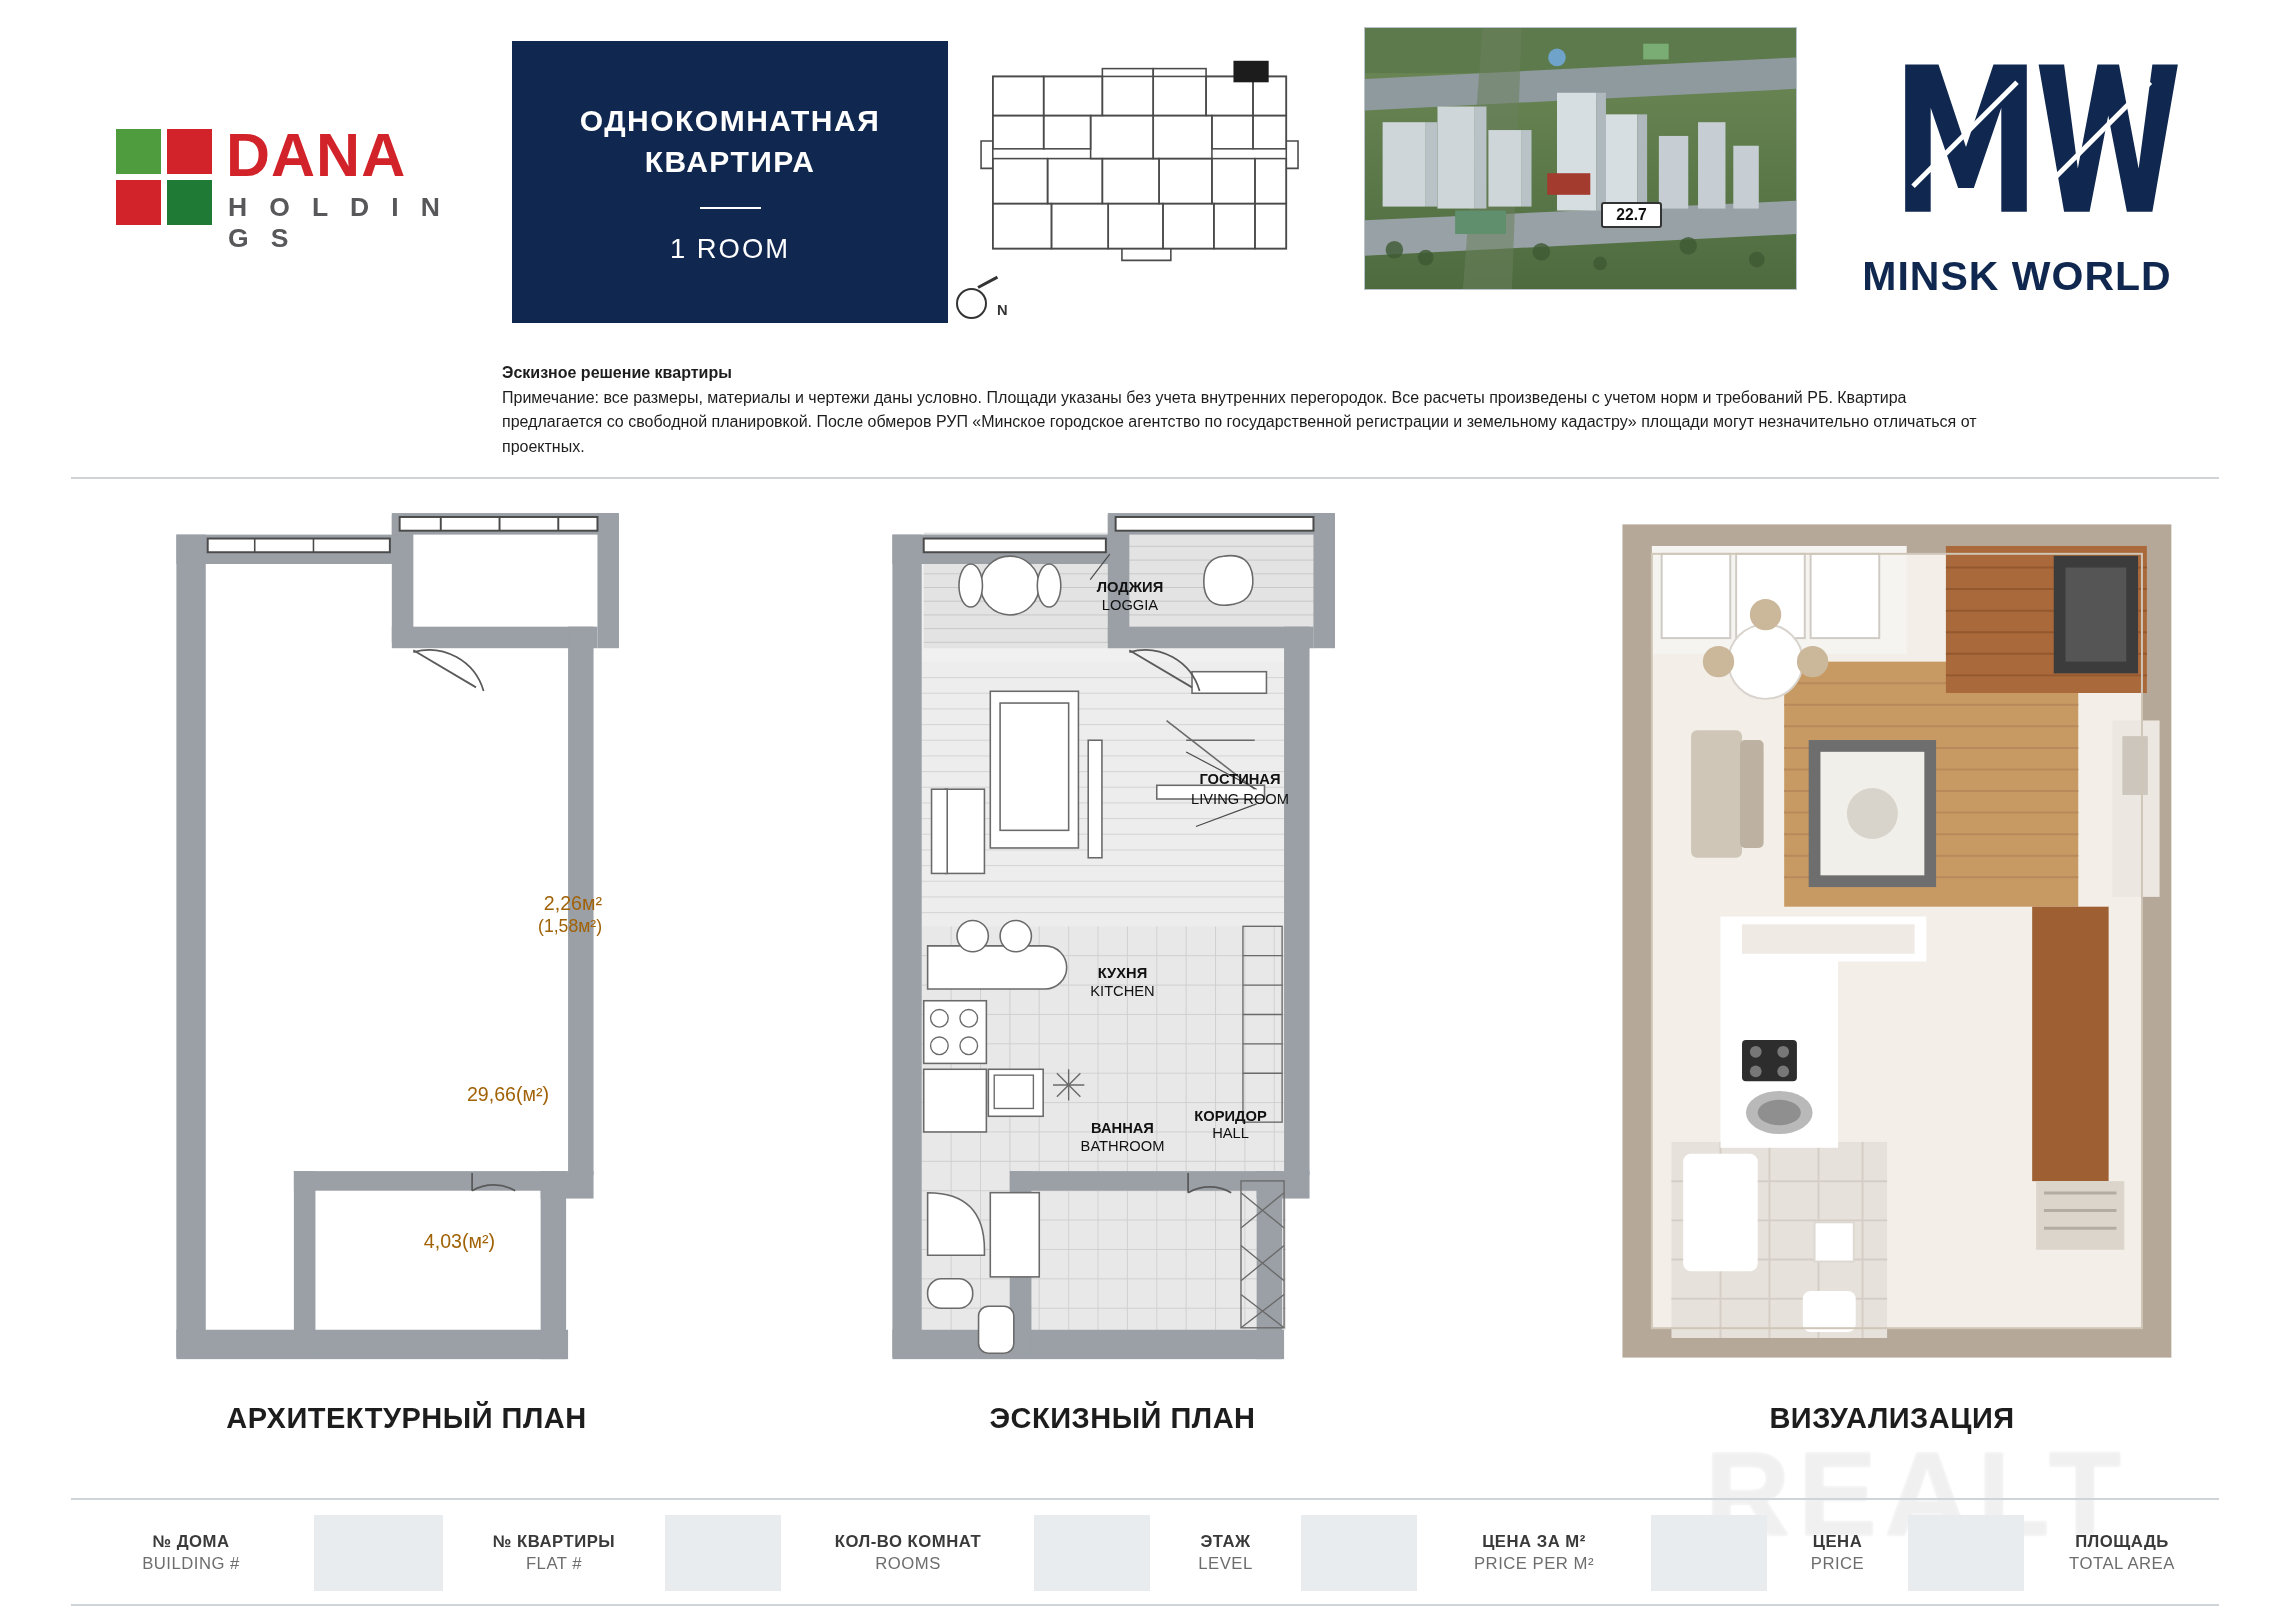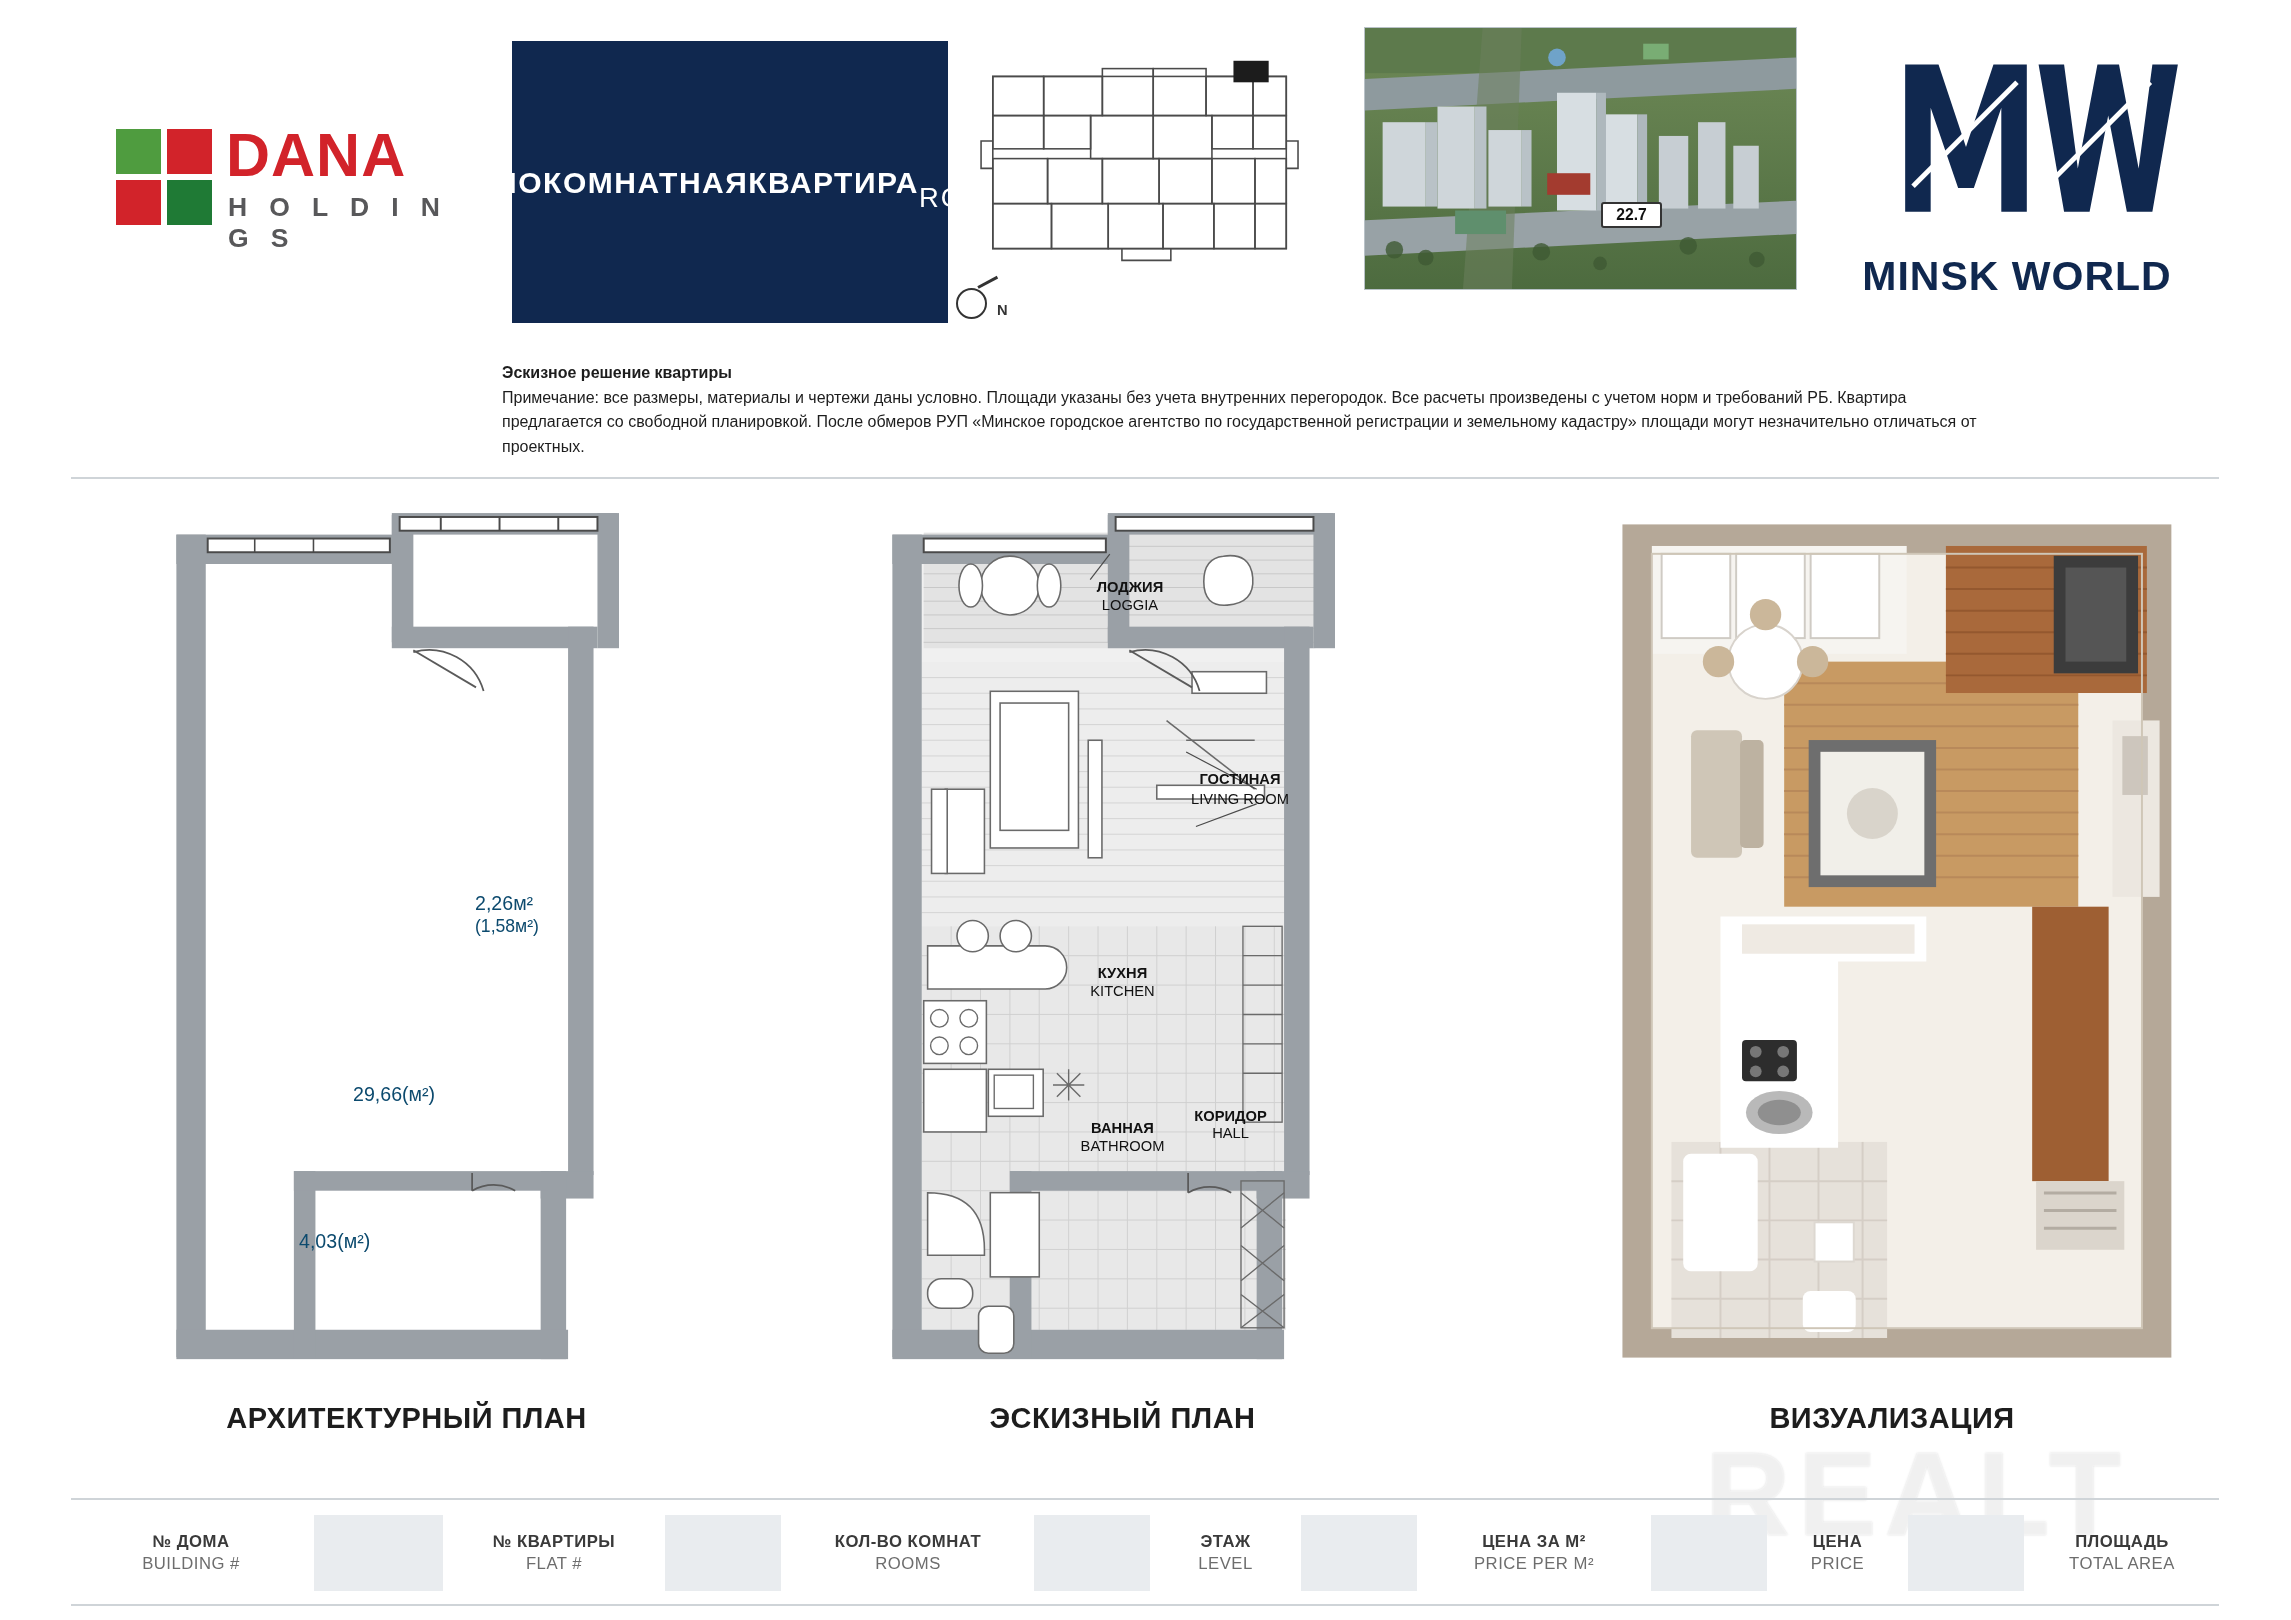--- a/index.html
+++ b/index.html
@@ -26,21 +26,21 @@
   .sq.r1 { left:51px; top:0; background:#d2232a; }
   .sq.r2 { left:0; top:51px; background:#d2232a; }
   .sq.g2 { left:51px; top:51px; background:#1f7a35; }
   .dana-text { position:absolute; left:110px; top:2px; font-size:61px; font-weight:bold; color:#d2232a; letter-spacing:1px; line-height:61px; }
   .dana-sub { position:absolute; left:112px; top:69px; font-size:26.5px; font-weight:bold; color:#58585a; letter-spacing:7.4px; }
 
   
   .title-box {
     position:absolute; left:512px; top:41px; width:436px; height:282px;
     background:#10284f; color:#fff; text-align:center;
-    display:flex; align-items:center; justify-content:center;
+    display:flex; flex-direction:column; align-items:center; justify-content:center;
   }
   .title-ru { font-size:30px; font-weight:bold; letter-spacing:1.5px; line-height:41px; }
   .title-div { width:61px; height:2px; background:#fff; margin:25.5px 0 23.5px; }
   .title-en { font-size:27.4px; letter-spacing:2px; }
 
   
   .keyplan { position:absolute; left:975px; top:51px; width:333px; height:225px; }
   .keyplan svg { display:block; }
   .compass { position:absolute; left:956px; top:284px; width:69px; height:49px; }
   .compass-circle { position:absolute; left:0; top:3.9px; width:31px; height:31px; border:2.5px solid #333; border-radius:50%; }
@@ -70,21 +70,21 @@
 
   .plan-a { position:absolute; left:147px; top:495px; width:519px; height:892px; }
   .plan-b { position:absolute; left:863px; top:495px; width:519px; height:892px; }
   .vis    { position:absolute; left:1593px; top:495px; width:598px; height:892px; }
 
   .cap-a { left:147px; top:1402px; width:519px; }
   .cap-b { left:863px; top:1402px; width:519px; }
   .cap-c { left:1593px; top:1402px; width:598px; }
 
   .lbl { position:absolute; font-size:14.7px; font-weight:bold; color:#111; text-align:center; line-height:17.6px; }
-  .area-lbl { position:absolute; font-size:19.6px; color:#0c4a6e; text-align:left; }
+  .area-lbl { position:absolute; font-size:19.6px; color:#a16207; text-align:right; }
 
   
   .watermark {
     position:absolute; left:1705px; top:1426px;
     font-size:118px; font-weight:bold; letter-spacing:7.8px;
     color:rgba(255,255,255,0.55);
     text-shadow:0 0 2px rgba(120,120,120,0.25);
     pointer-events:none;
   }
 

